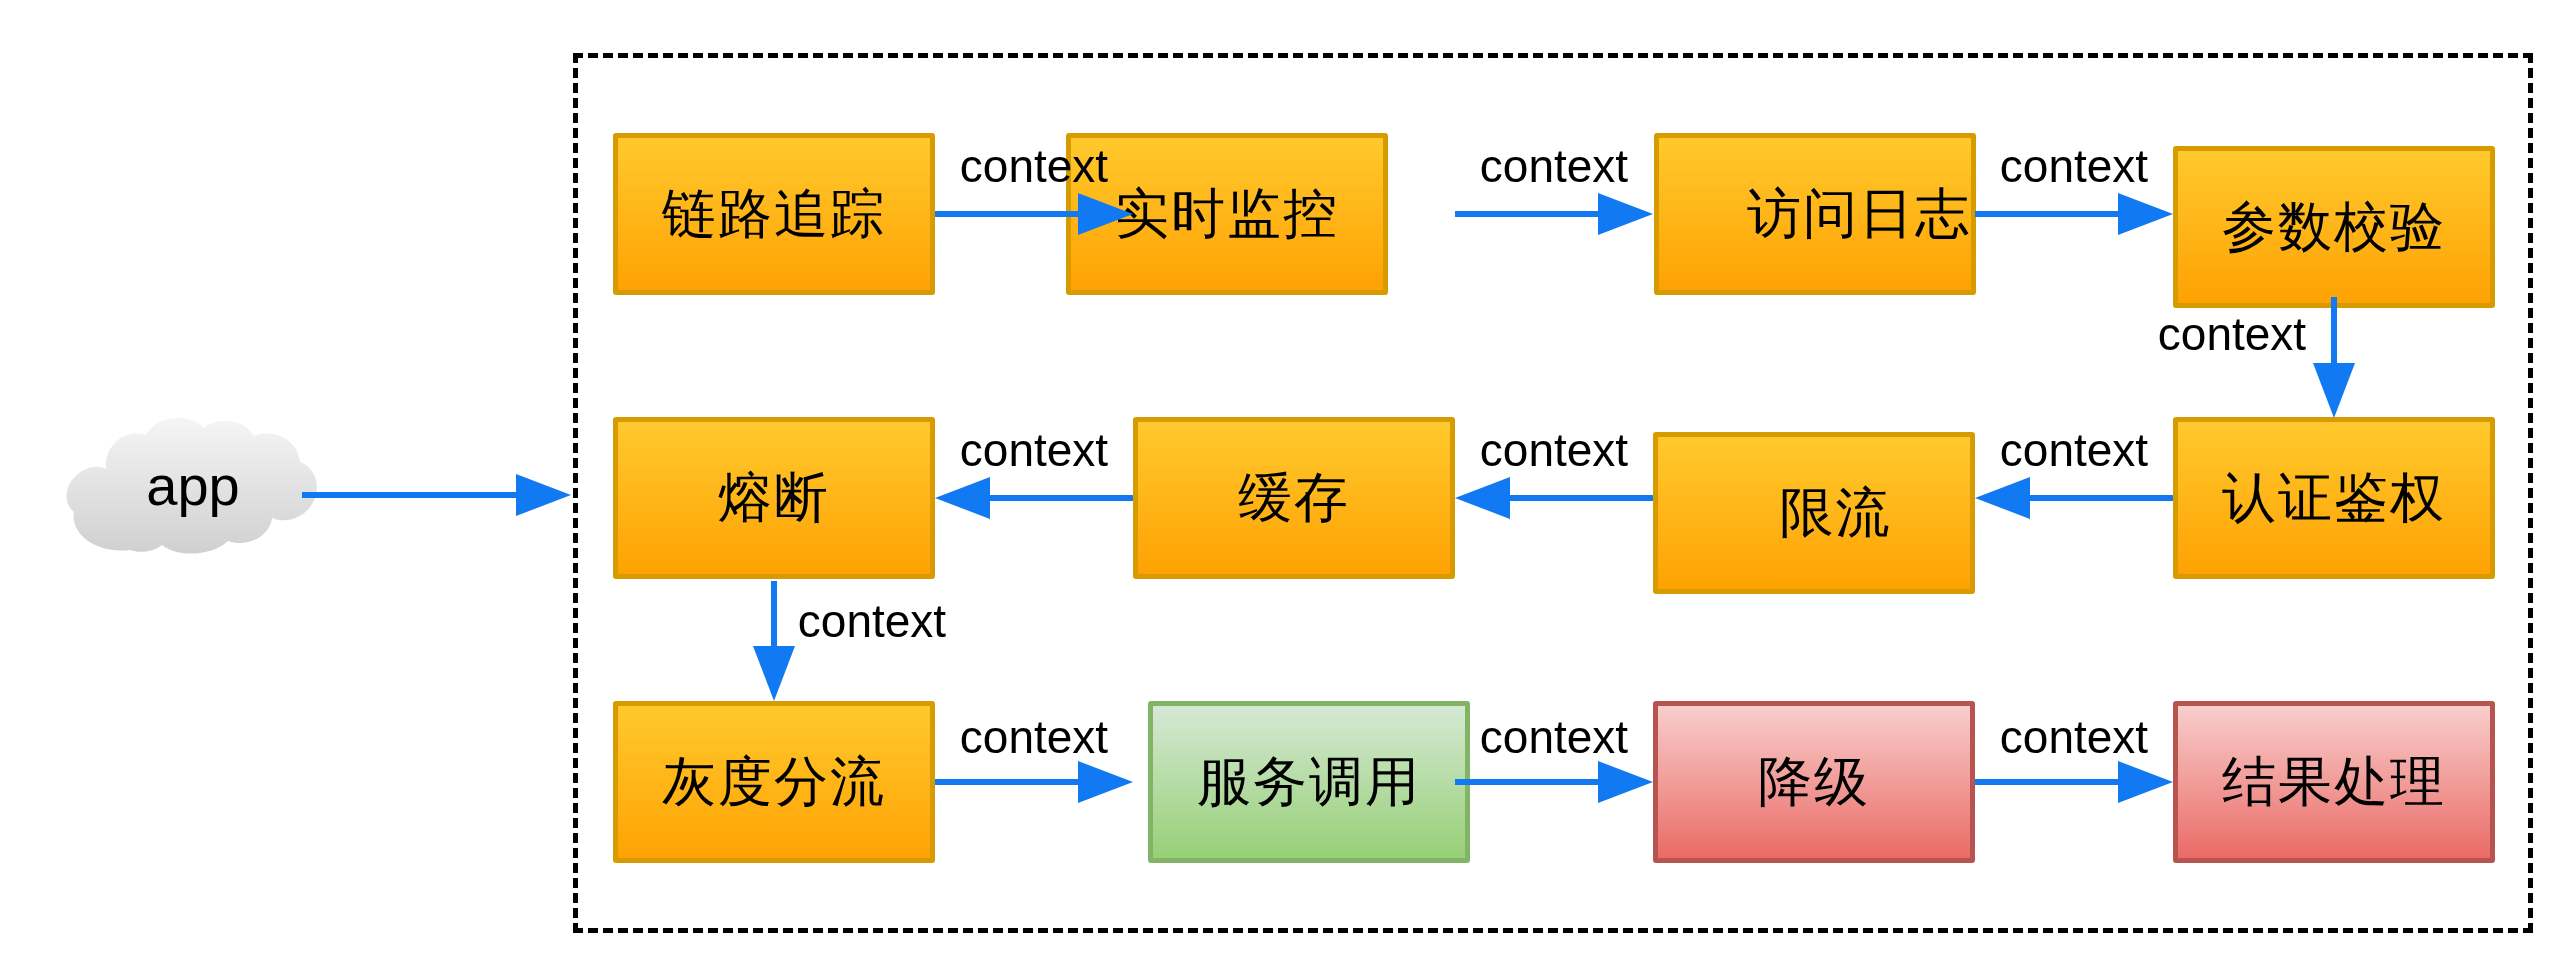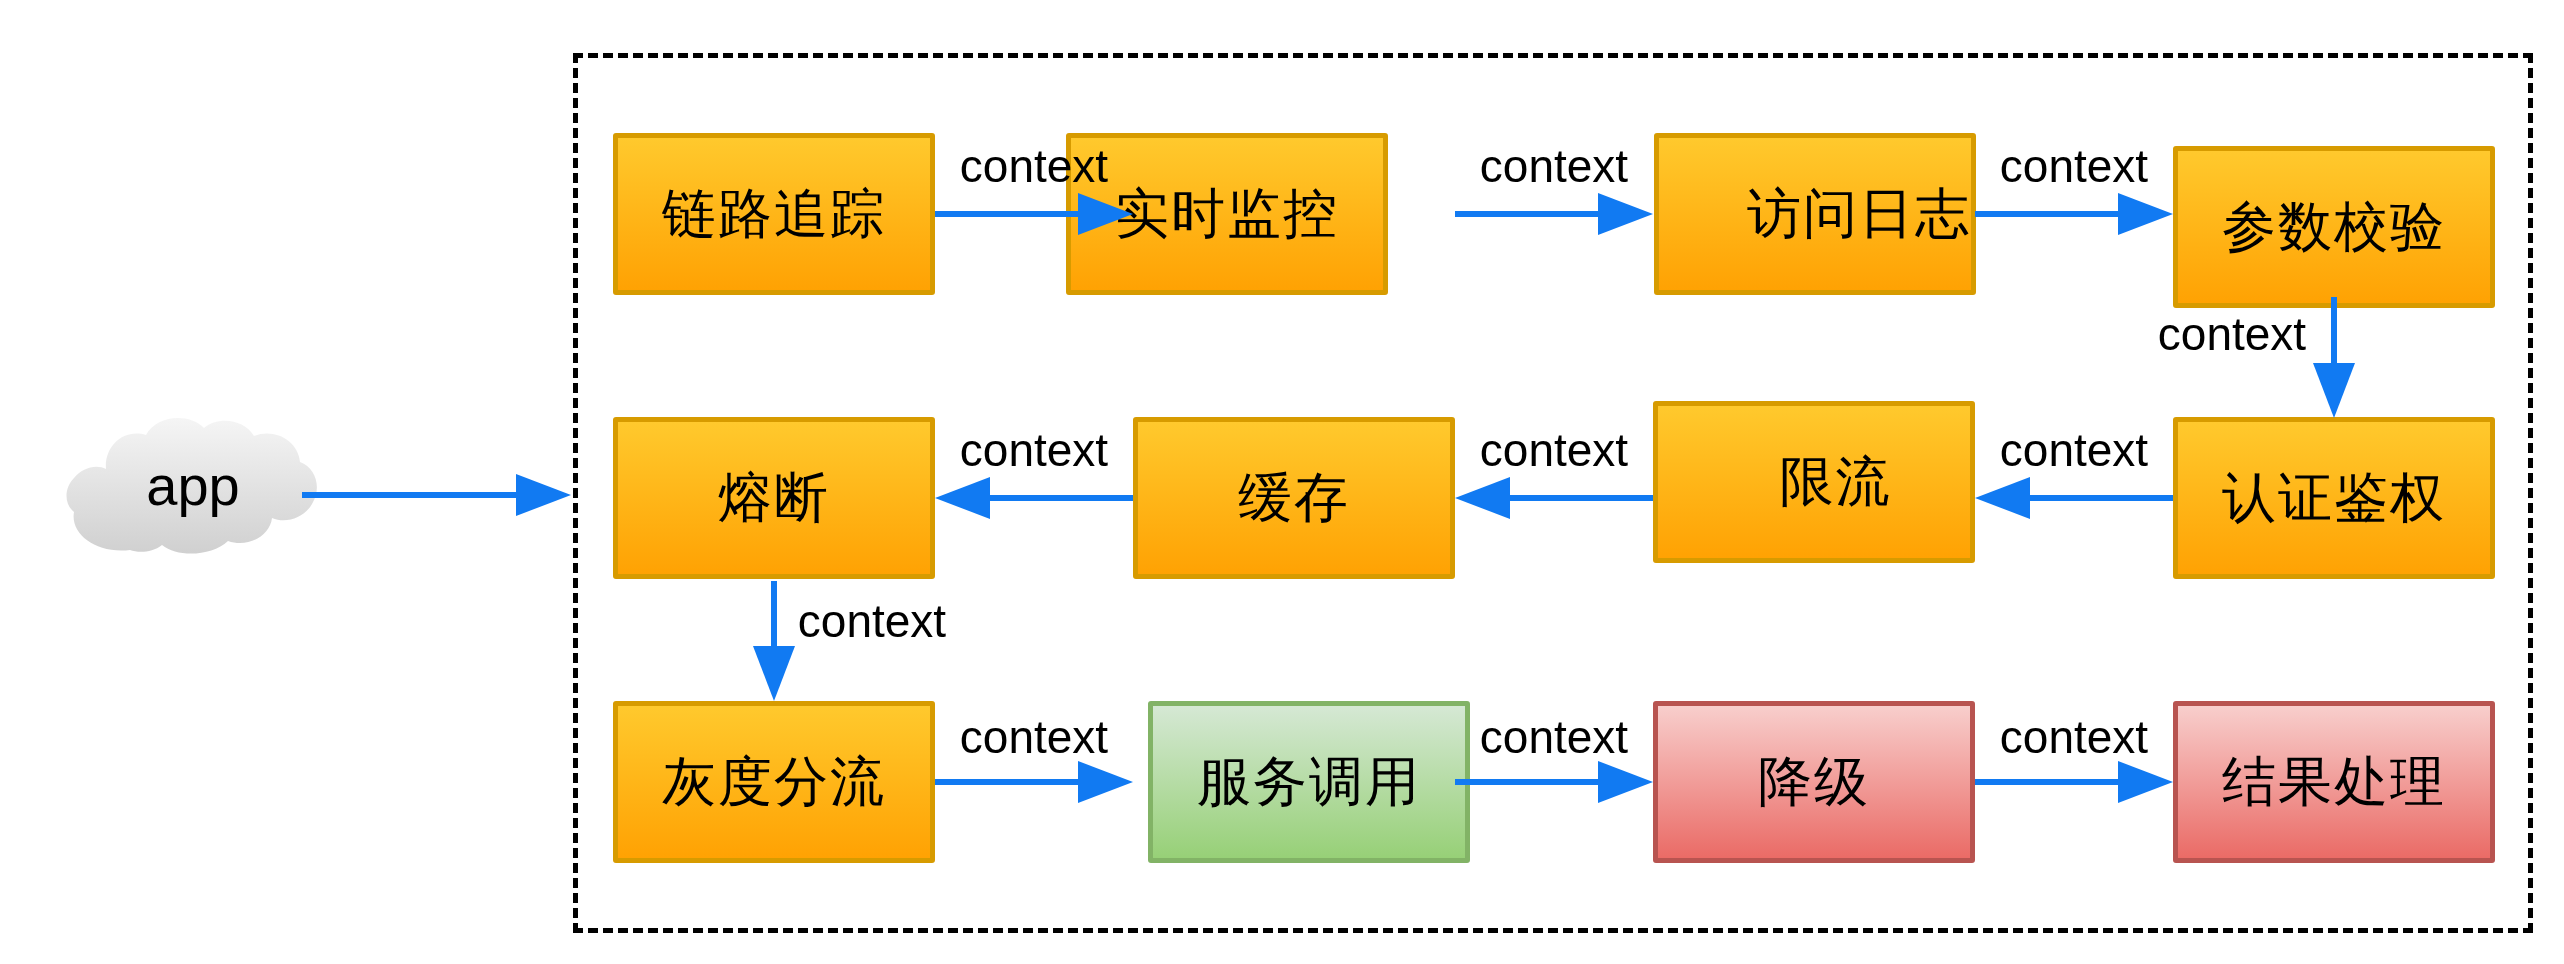--- a/index.html
+++ b/index.html
@@ -86,21 +86,21 @@
   <div class="node orange" style="left:2173px;top:126px;margin-top:20px;">
       <span>参数校验</span>
     </div>
 
   <div class="node orange" style="left:613px;top:417px;">
       <span>熔断</span>
     </div>
   <div class="node orange" style="left:1133px;top:417px;">
       <span>缓存</span>
     </div>
-  <div class="node orange" style="left:1653px;top:401px;padding-left:43px;">
+  <div class="node orange" style="left:1653px;top:432px;padding-left:43px;">
       <span>限流</span>
     </div>
   <div class="node orange" style="left:2173px;top:417px;">
       <span>认证鉴权</span>
     </div>
 
   <div class="node orange" style="left:613px;top:701px;">
       <span>灰度分流</span>
     </div>
   <div class="node green" style="left:1133px;top:701px;">

